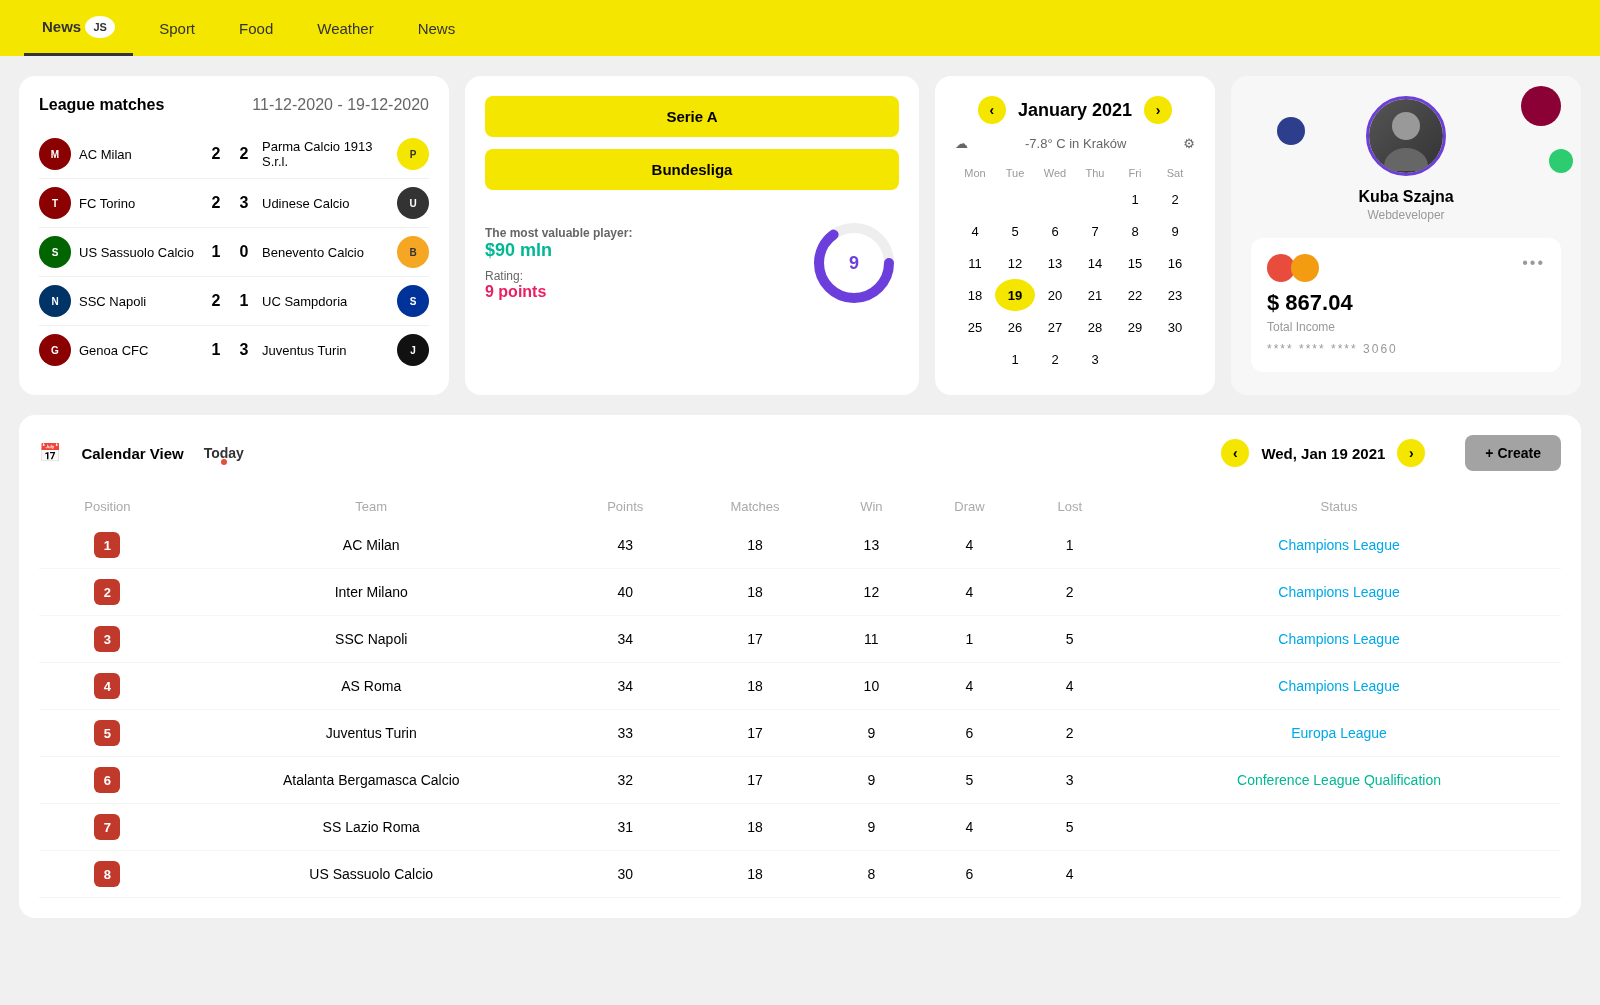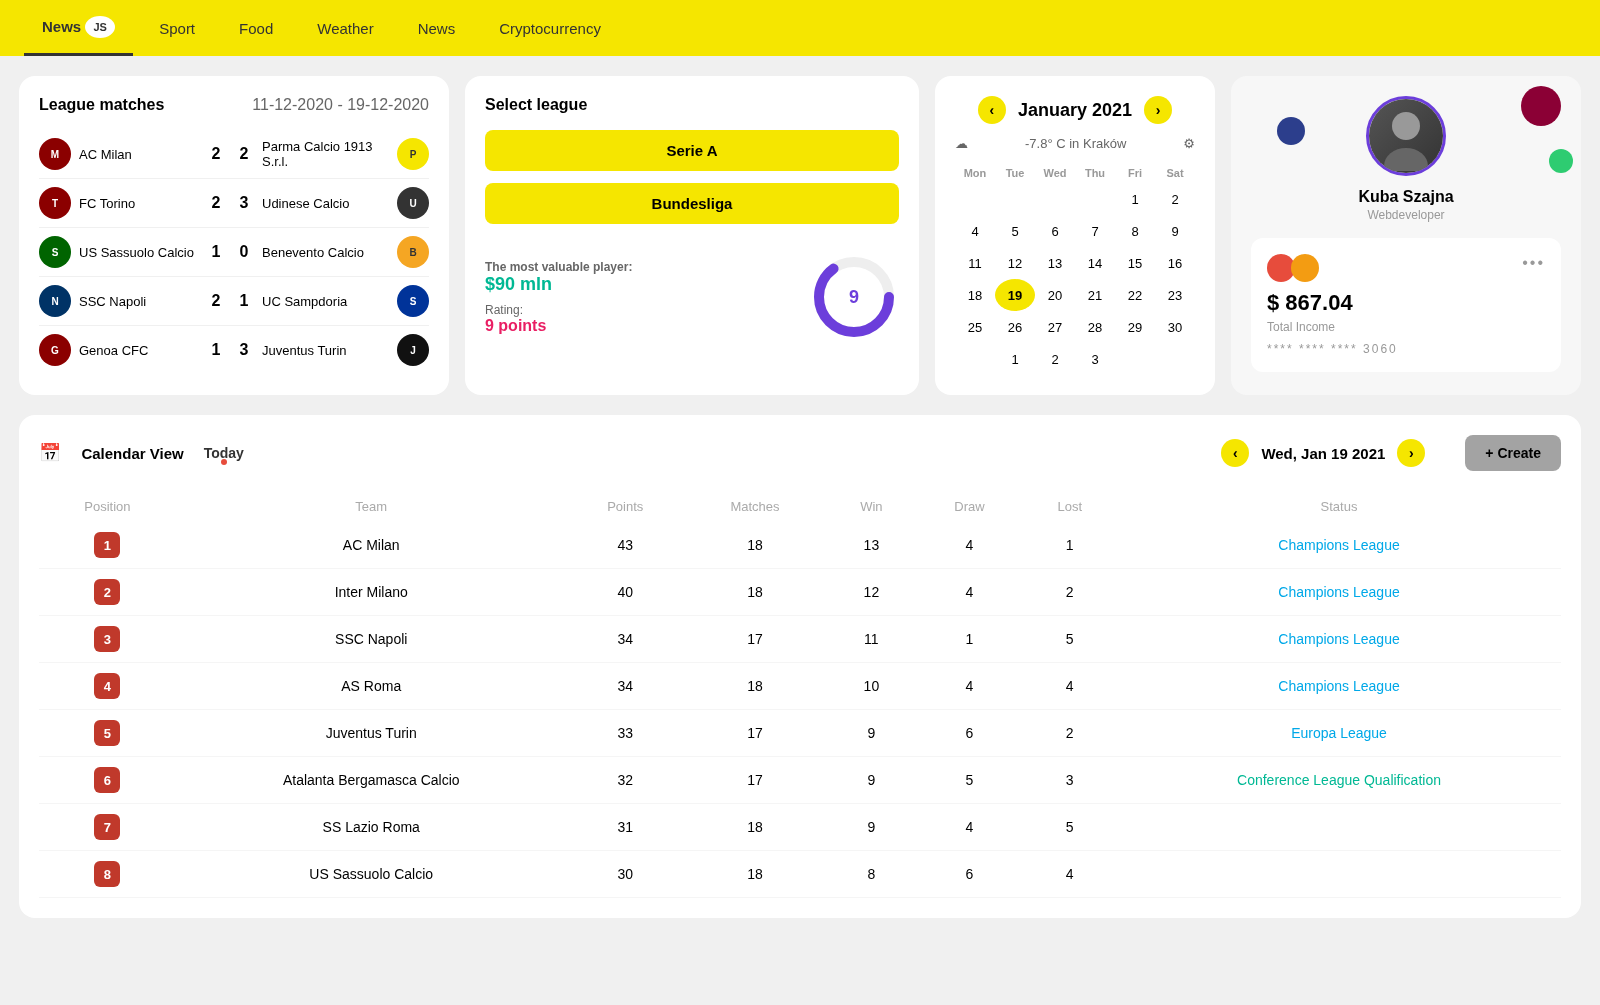--- a/index.html
+++ b/index.html
@@ -170,21 +170,21 @@
       margin-bottom: 12px;
       color: #666;
       font-size: 13px;
     }
     .cal-grid { width: 100%; border-collapse: collapse; }
     .cal-grid th {
       font-size: 11px;
       color: #999;
       padding: 4px 0;
       text-align: center;
-      font-weight: 700;
+      font-weight: 400;
     }
     .cal-grid td {
       text-align: center;
       padding: 5px 4px;
       font-size: 13px;
       cursor: pointer;
       border-radius: 50%;
       width: 32px;
       height: 32px;
     }
@@ -365,23 +365,20 @@
   </div>
   <div class="nav-item">
     <span>Food</span>
   </div>
   <div class="nav-item">
     <span>Weather</span>
   </div>
   <div class="nav-item">
     <span>News</span>
   </div>
-  <div class="nav-item">
-    <span>Cryptocurrency</span>
-  </div>
 </nav>
 
 <div class="main">
 
   <div class="top-row">
 
     <div class="card">
       <div class="league-header">
         <span class="league-title">League matches</span>
         <span class="league-dates">11-12-2020 - 19-12-2020</span>
@@ -428,21 +425,20 @@
         <span class="team-name">Genoa CFC</span>
         <span class="score">1</span>
         <span class="score-dash"> </span>
         <span class="score">3</span>
         <span class="team-name" style="margin-right:8px;">Juventus Turin</span>
         <div class="team-logo" style="background:#111;color:white;font-size:10px;font-weight:bold;width:32px;height:32px;border-radius:50%;display:flex;align-items:center;justify-content:center;">J</div>
       </div>
     </div>
 
     <div class="card">
-      <div class="select-league-title">Select league</div>
       <button class="league-btn">Serie A</button>
       <button class="league-btn">Bundesliga</button>
 
       <div class="player-section">
         <div class="player-info">
           <div class="player-label">The most valuable player:</div>
           <div class="player-value">$90 mln</div>
           <div class="rating-label">Rating:</div>
           <div class="rating-value">9 points</div>
         </div>

